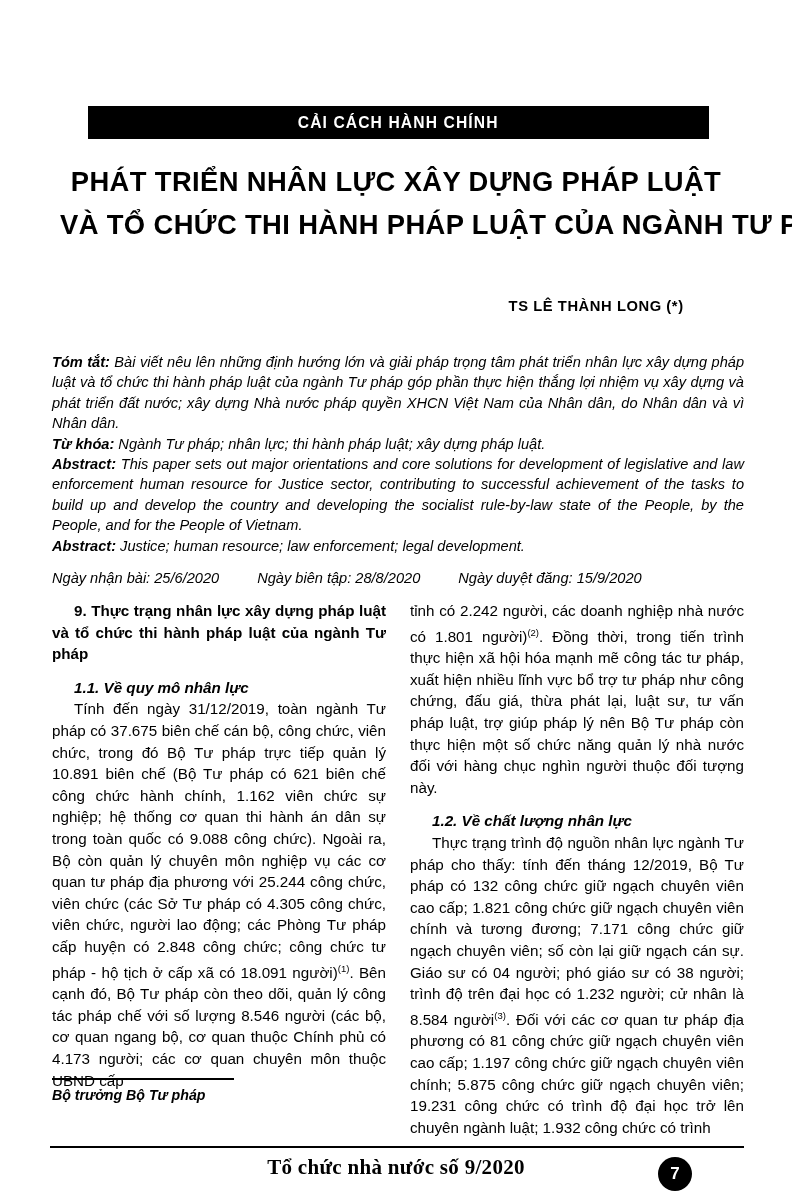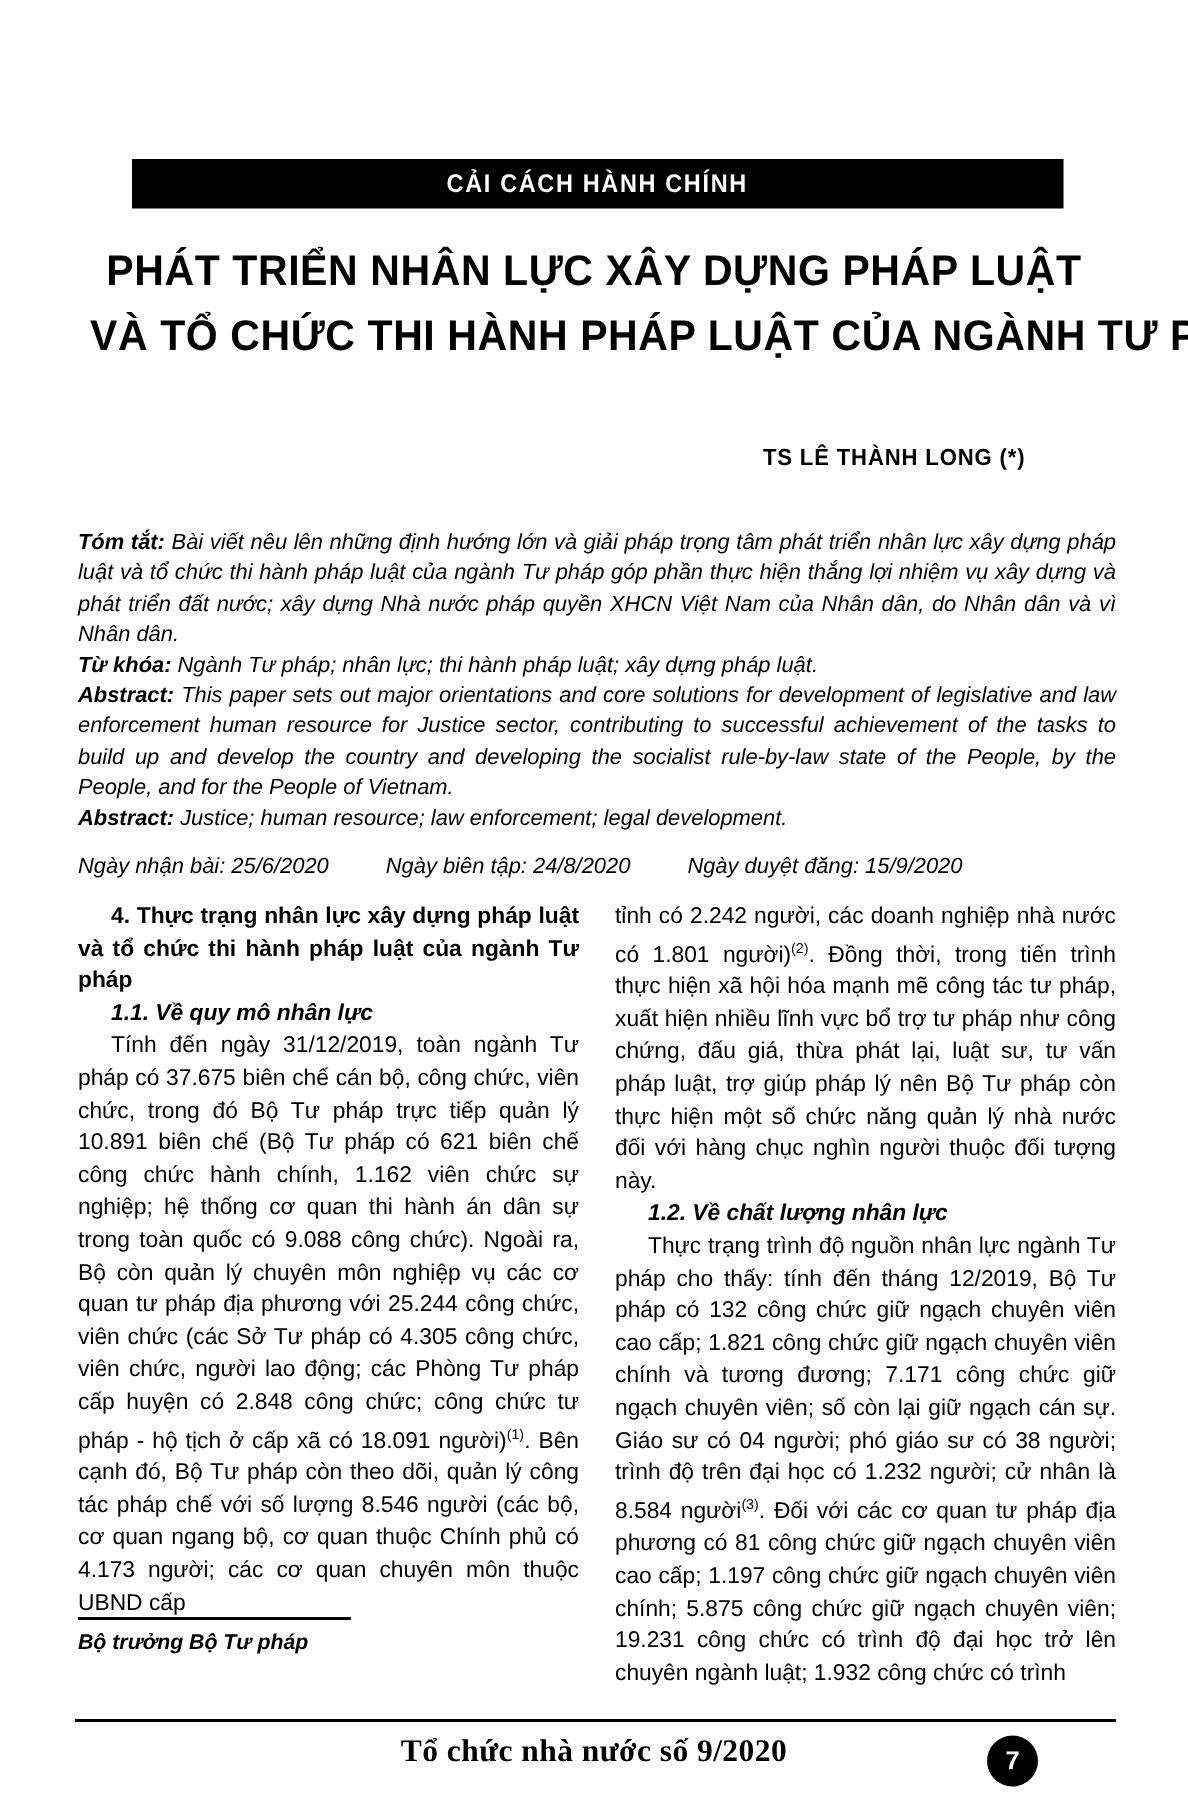--- a/index.html
+++ b/index.html
@@ -119,20 +119,21 @@
   }
   .col p { margin: 0; }
   .col .h1 {
     font-weight: bold;
     text-indent: 22px;
   }
   .col .h2 {
     font-weight: bold;
     font-style: italic;
     text-indent: 22px;
+    margin-top: 12px;
   }
   .col .body { text-indent: 22px; }
   sup { font-size: 9.5px; vertical-align: super; }
 
   
   .footnote-rule {
     position: absolute;
     left: 52px;
     top: 1078px;
     width: 182px;
@@ -205,29 +206,29 @@
 
   <div class="author">TS LÊ THÀNH LONG (*)</div>
 
   <div class="abstract">
     <p><span class="lead">Tóm tắt:</span><span> Bài viết nêu lên những định hướng lớn và giải pháp trọng tâm phát triển nhân lực xây dựng pháp luật và tổ chức thi hành pháp luật của ngành Tư pháp góp phần thực hiện thắng lợi nhiệm vụ xây dựng và phát triển đất nước; xây dựng Nhà nước pháp quyền XHCN Việt Nam của Nhân dân, do Nhân dân và vì Nhân dân.</span></p>
     <p><span class="lead">Từ khóa:</span><span> Ngành Tư pháp; nhân lực; thi hành pháp luật; xây dựng pháp luật.</span></p>
     <p><span class="lead">Abstract:</span><span> This paper sets out major orientations and core solutions for development of legislative and law enforcement human resource for Justice sector, contributing to successful achievement of the tasks to build up and develop the country and developing the socialist rule-by-law state of the People, by the People, and for the People of Vietnam.</span></p>
     <p><span class="lead">Abstract:</span><span> Justice; human resource; law enforcement; legal development.</span></p>
     <div class="dates">
       <span>Ngày nhận bài: 25/6/2020</span>
-      <span>Ngày biên tập: 24/8/2020</span>
+      <span>Ngày biên tập: 28/8/2020</span>
       <span>Ngày duyệt đăng: 15/9/2020</span>
     </div>
   </div>
 
   <div class="cols">
 
     <div class="col">
-      <p class="h1">4. Thực trạng nhân lực xây dựng pháp luật và tổ chức thi hành pháp luật của ngành Tư pháp</p>
+      <p class="h1">9. Thực trạng nhân lực xây dựng pháp luật và tổ chức thi hành pháp luật của ngành Tư pháp</p>
       <p class="h2">1.1. Về quy mô nhân lực</p>
       <p class="body"><span>Tính đến ngày 31/12/2019, toàn ngành Tư pháp có 37.675 biên chế cán bộ, công chức, viên chức, trong đó Bộ Tư pháp trực tiếp quản lý 10.891 biên chế (Bộ Tư pháp có 621 biên chế công chức hành chính, 1.162 viên chức sự nghiệp; hệ thống cơ quan thi hành án dân sự trong toàn quốc có 9.088 công chức). Ngoài ra, Bộ còn quản lý chuyên môn nghiệp vụ các cơ quan tư pháp địa phương với 25.244 công chức, viên chức (các Sở Tư pháp có 4.305 công chức, viên chức, người lao động; các Phòng Tư pháp cấp huyện có 2.848 công chức; công chức tư pháp - hộ tịch ở cấp xã có 18.091 người)</span><sup>(1)</sup><span>. Bên cạnh đó, Bộ Tư pháp còn theo dõi, quản lý công tác pháp chế với số lượng 8.546 người (các bộ, cơ quan ngang bộ, cơ quan thuộc Chính phủ có 4.173 người; các cơ quan chuyên môn thuộc UBND cấp</span></p>
     </div>
 
     <div class="col">
       <p><span>tỉnh có 2.242 người, các doanh nghiệp nhà nước có 1.801 người)</span><sup>(2)</sup><span>. Đồng thời, trong tiến trình thực hiện xã hội hóa mạnh mẽ công tác tư pháp, xuất hiện nhiều lĩnh vực bổ trợ tư pháp như công chứng, đấu giá, thừa phát lại, luật sư, tư vấn pháp luật, trợ giúp pháp lý nên Bộ Tư pháp còn thực hiện một số chức năng quản lý nhà nước đối với hàng chục nghìn người thuộc đối tượng này.</span></p>
       <p class="h2">1.2. Về chất lượng nhân lực</p>
       <p class="body"><span>Thực trạng trình độ nguồn nhân lực ngành Tư pháp cho thấy: tính đến tháng 12/2019, Bộ Tư pháp có 132 công chức giữ ngạch chuyên viên cao cấp; 1.821 công chức giữ ngạch chuyên viên chính và tương đương; 7.171 công chức giữ ngạch chuyên viên; số còn lại giữ ngạch cán sự. Giáo sư có 04 người; phó giáo sư có 38 người; trình độ trên đại học có 1.232 người; cử nhân là 8.584 người</span><sup>(3)</sup><span>. Đối với các cơ quan tư pháp địa phương có 81 công chức giữ ngạch chuyên viên cao cấp; 1.197 công chức giữ ngạch chuyên viên chính; 5.875 công chức giữ ngạch chuyên viên; 19.231 công chức có trình độ đại học trở lên chuyên ngành luật; 1.932 công chức có trình</span></p>
     </div>
 

